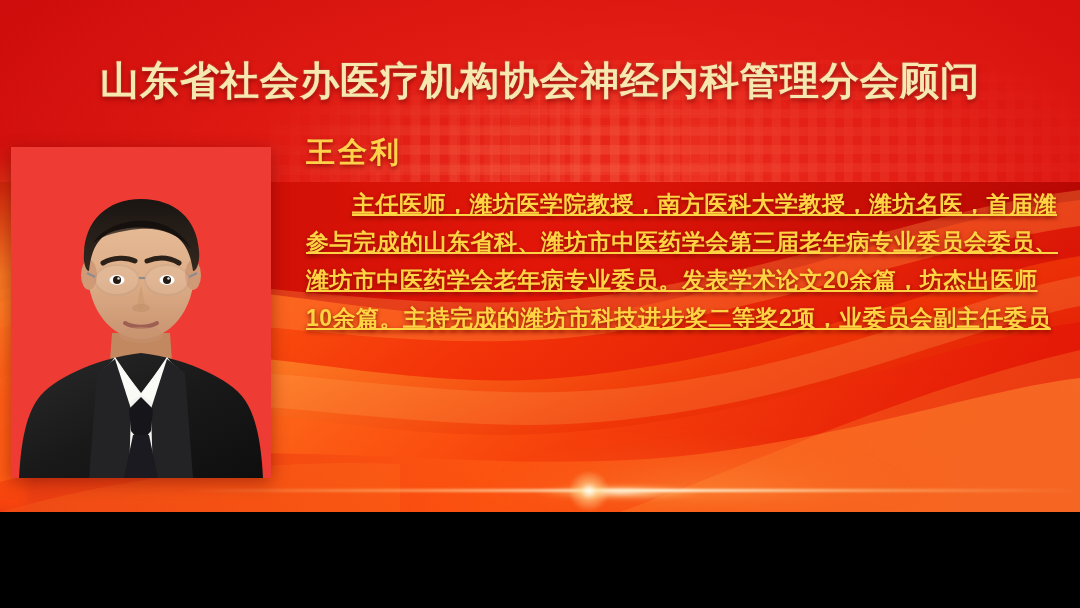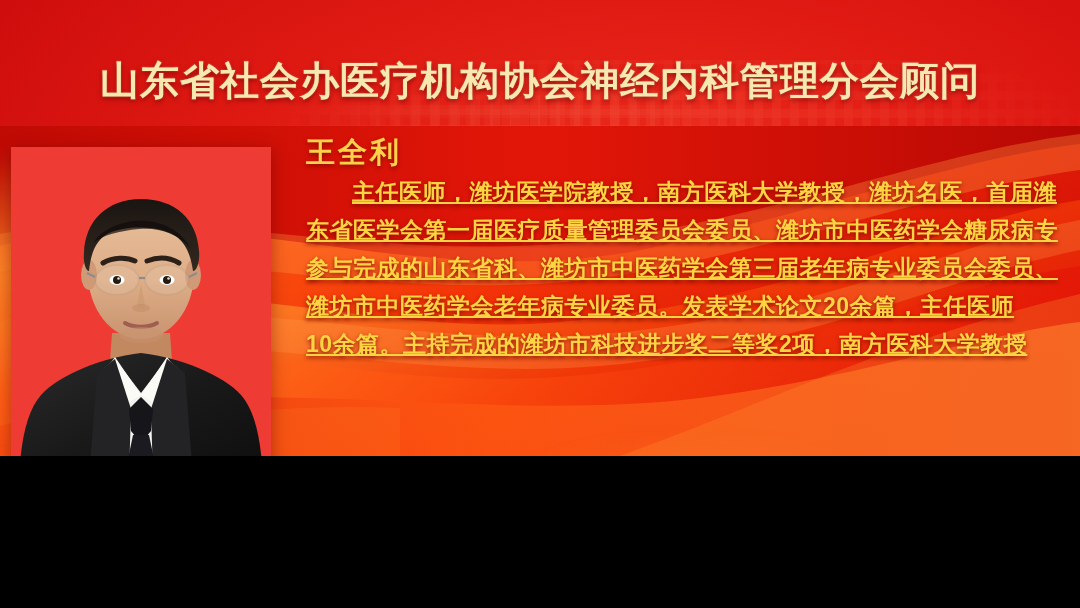--- a/index.html
+++ b/index.html
@@ -3,21 +3,21 @@
 <meta charset="utf-8">
 <style>
   html, body {
     margin: 0;
     padding: 0;
     background: #000;
   }
   #slide {
     position: relative;
     width: 1080px;
-    height: 456px;
+    height: 512px;
     overflow: hidden;
     background: #D70B0B;
     font-family: "Liberation Sans", "DejaVu Sans", sans-serif;
   }
 
   
   .bg-base {
     position: absolute;
     inset: 0;
     background:
@@ -139,20 +139,21 @@
     left: 306px;
     top: 133px;
     width: 748px;
   }
   .bio-name {
     font-size: 29px;
     font-weight: 700;
     color: #FFD24A;
     letter-spacing: 3px;
     text-shadow: 0 2px 4px rgba(120,10,0,0.8);
+    margin-bottom: 12px;
   }
   .bio-lines { }
   .bio-line {
     font-size: 23px;
     font-weight: 700;
     color: #FFD342;
     line-height: 38px;
     letter-spacing: 0.5px;
     text-shadow: 0 2px 4px rgba(120,10,0,0.85);
     white-space: nowrap;
@@ -290,20 +291,19 @@
       <path d="M114,176 C122,181 138,181 146,176" stroke="#9E5E52" stroke-width="4" fill="none" stroke-linecap="round"></path>
 
       <ellipse cx="130" cy="188" rx="22" ry="8" fill="#C79470" opacity="0.45"></ellipse>
     </svg>
   </div>
 
   <div class="bio">
     <div class="bio-name">王全利</div>
     <div class="bio-lines">
       <div class="bio-line indent">主任医师，潍坊医学院教授，南方医科大学教授，潍坊名医，首届潍</div>
-      <div class="bio-line">东省医学会第一届医疗质量管理委员会委员、潍坊市中医药学会糖尿病专</div>
       <div class="bio-line">参与完成的山东省科、潍坊市中医药学会第三届老年病专业委员会委员、</div>
-      <div class="bio-line">潍坊市中医药学会老年病专业委员。发表学术论文20余篇，主任医师</div>
-      <div class="bio-line">10余篇。主持完成的潍坊市科技进步奖二等奖2项，南方医科大学教授</div>
+      <div class="bio-line">潍坊市中医药学会老年病专业委员。发表学术论文20余篇，坊杰出医师</div>
+      <div class="bio-line">10余篇。主持完成的潍坊市科技进步奖二等奖2项，业委员会副主任委员</div>
     </div>
   </div>
 
 </div>
 
 </body></html>

